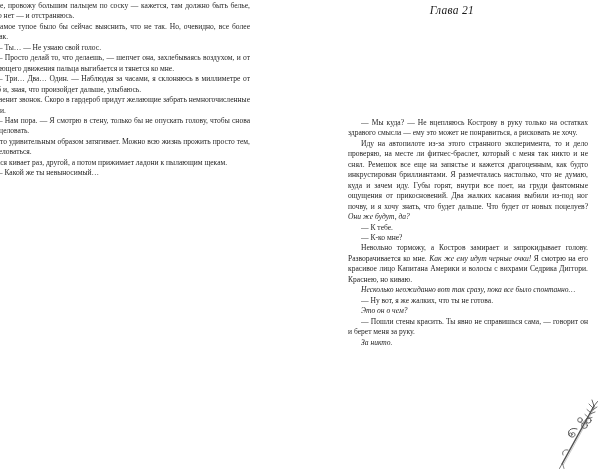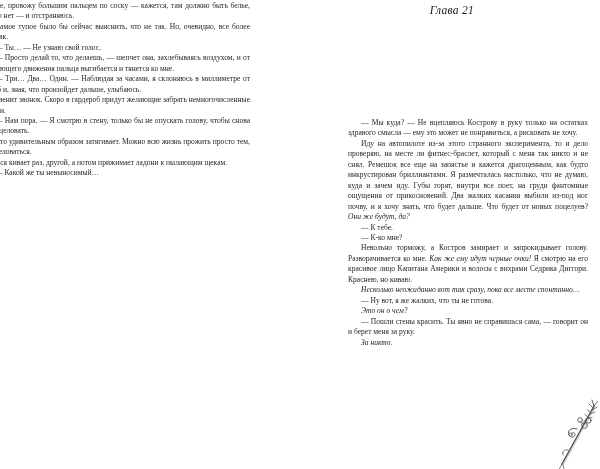--- a/index.html
+++ b/index.html
@@ -125,21 +125,21 @@
 
       <p>— Мы куда? — Не вцепляюсь Кострову в руку только на остатках здравого смысла — ему это может не понравиться, а рисковать не хочу.</p>
 
       <p><span>Иду на автопилоте из-за этого странного эксперимента, то и дело проверяю, на месте ли фитнес-браслет, который с меня так никто и не снял. Ремешок все еще на запястье и кажется драгоценным, как будто инкрустирован бриллиантами. Я размечталась настолько, что не думаю, куда и зачем иду. Губы горят, внутри все поет, на груди фантомные ощущения от прикосновений. Два жалких касания выбили из-под ног почву, и я хочу знать, что будет дальше. Что будет от новых поцелуев? </span><em>Они же будут, да?</em></p>
 
       <p>— К тебе.</p>
       <p>— К-ко мне?</p>
 
       <p><span>Невольно торможу, а Костров замирает и запрокидывает голову. Разворачивается ко мне. </span><em>Как же ему идут черные очки!</em><span> Я смотрю на его красивое лицо Капитана Америки и волосы с вихрами Седрика Диггори. Краснею, но киваю.</span></p>
 
-      <p class="it">Несколько неожиданно вот так сразу, пока все месте спонтанно…</p>
+      <p class="it">Несколько неожиданно вот так сразу, пока все было спонтанно…</p>
       <p>— Ну вот, я же жалких, что ты не готова.</p>
       <p class="it">Это он о чем?</p>
       <p>— Пошли стены красить. Ты явно не справишься сама, — говорит он и берет меня за руку.</p>
       <p class="it">За никто.</p>
 
     </div>
 
   </div>
 
   <div class="ornament">

